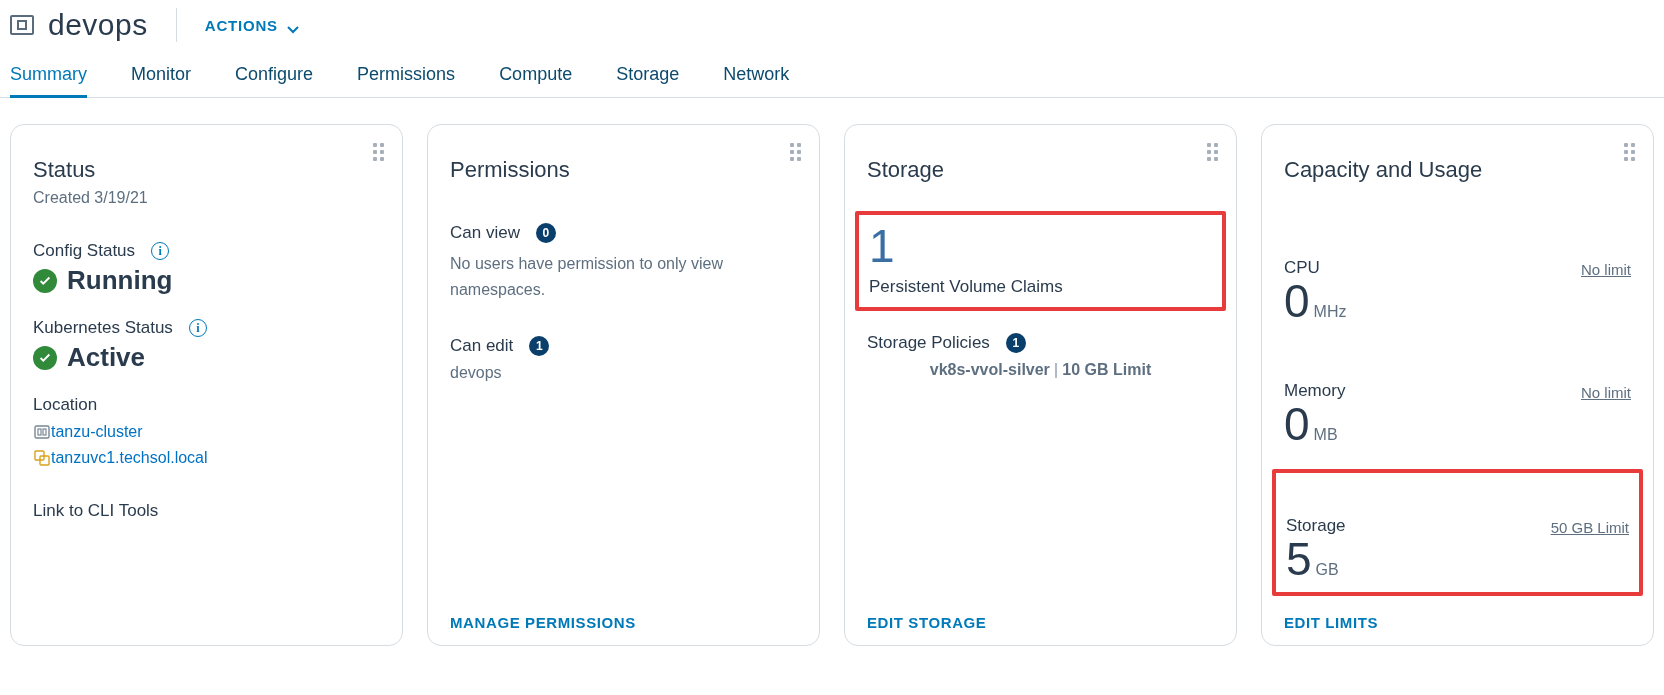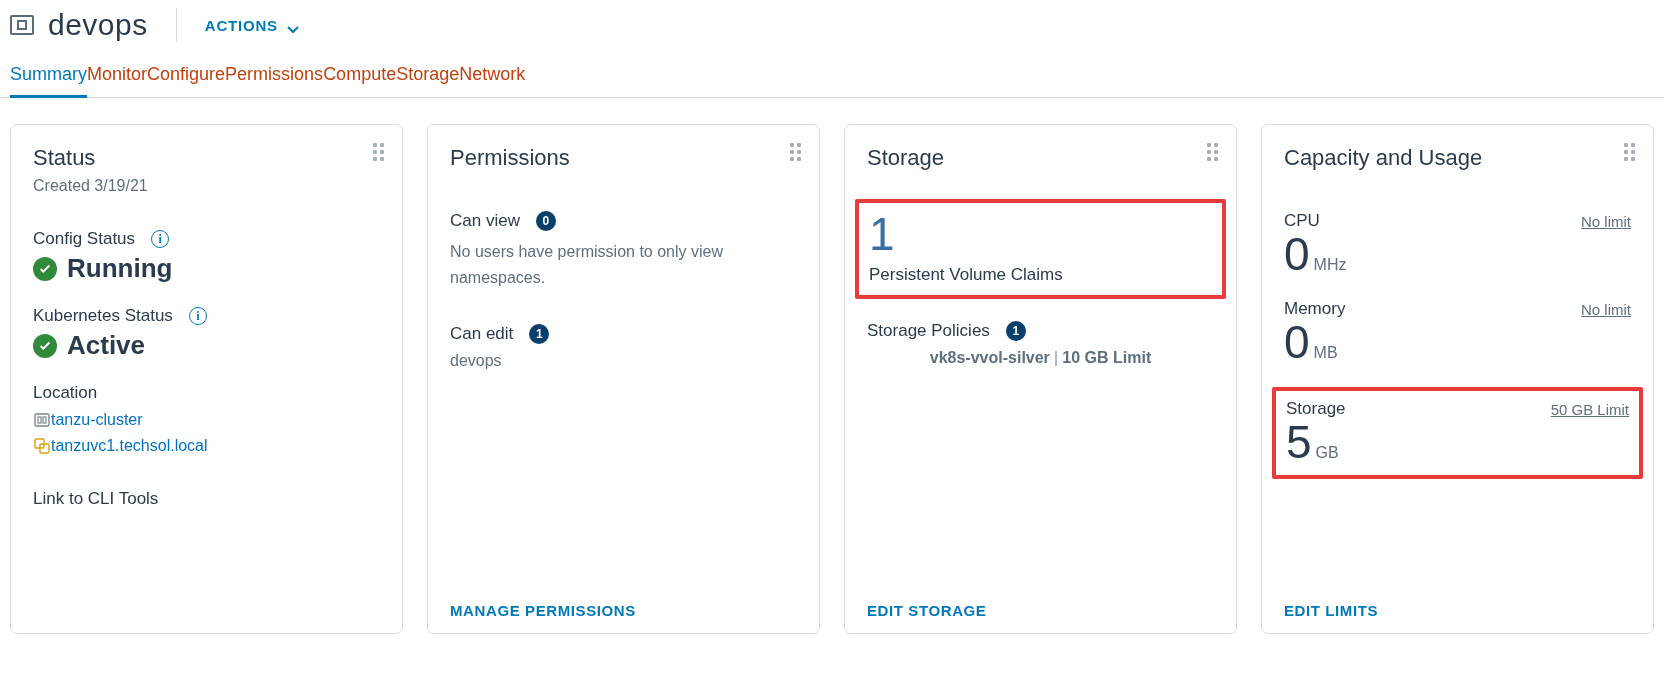--- a/index.html
+++ b/index.html
@@ -42,47 +42,48 @@
     font-weight:600;
     letter-spacing:.8px;
     display:flex;
     align-items:flex-end;
     gap:9px;
     cursor:pointer;
   }
   
   .tabs{
     display:flex;
+    gap:44px;
     padding:22px 10px 0 10px;
     border-bottom:1px solid var(--border);
   }
   .tab{
     font-size:18px;
-    color:#c2410c;
+    color:#0c4a6e;
     padding-bottom:10px;
     cursor:pointer;
   }
   .tab.active{
     color:var(--accent);
     border-bottom:3px solid var(--accent);
     margin-bottom:-1px;
   }
   
   .grid{
     display:flex;
     gap:24px;
     padding:26px 10px 10px 10px;
   }
   .card{
     flex:1;
     min-width:0;
     background:var(--card-bg);
     border:1px solid var(--border);
-    border-radius:7px;
-    padding:20px 22px 14px 22px;
+    border-radius:14px;
+    padding:32px 22px 14px 22px;
     display:flex;
     flex-direction:column;
     position:relative;
     min-height:510px;
   }
   .card-title{
     font-size:22px;
     color:#2a3b4d;
     font-weight:400;
     margin:0 0 6px 0;
@@ -124,21 +125,21 @@
   .badge{
     display:inline-flex;align-items:center;justify-content:center;
     min-width:20px;height:20px;border-radius:10px;
     background:var(--badge);color:#fff;font-size:12px;font-weight:700;
     padding:0 5px;
   }
   .row-sp{display:flex;justify-content:center;align-items:baseline;font-weight:bold;}
   .divider-v{color:#b0bac4;padding:0 4px;}
   .big-num{font-size:46px;font-weight:300;color:#2a3b4d;line-height:1;}
   .unit{font-size:16px;color:#5e6f80;padding-left:4px;}
-  .cap-row{display:flex;justify-content:space-between;align-items:center;font-size:17px;color:#2a3b4d;}
+  .cap-row{display:flex;justify-content:space-between;align-items:flex-end;font-size:17px;color:#2a3b4d;margin-top:35px;}
   .cap-limit{color:var(--muted);font-size:15px;text-decoration:underline;}
   .hl{
     border:4px solid var(--highlight);
     border-radius:2px;
     padding:8px 10px 10px 10px;
     margin-left:-12px;margin-right:-12px;
   }
   .spacer-sm{height:8px;}
   .spacer-md{height:22px;}
   .spacer-lg{height:34px;}

